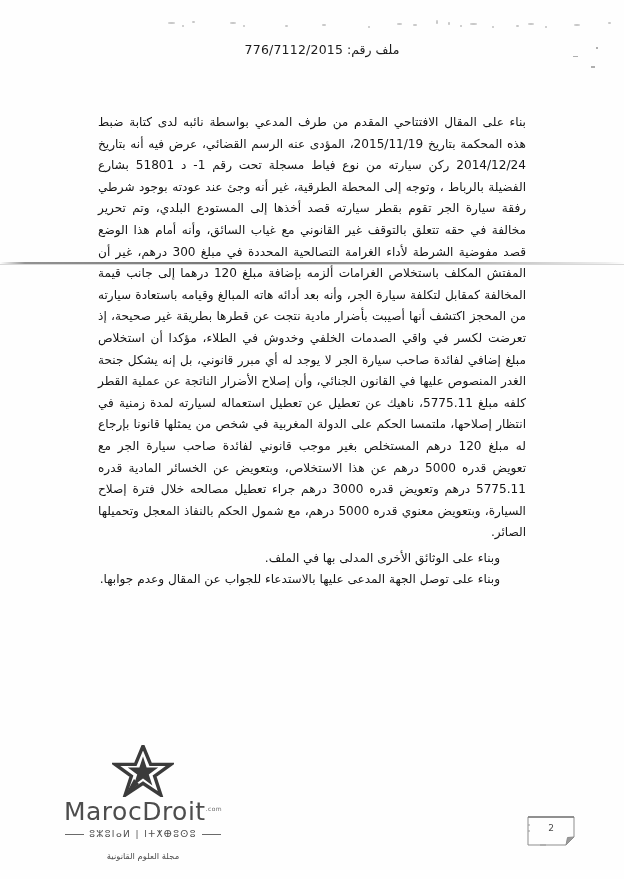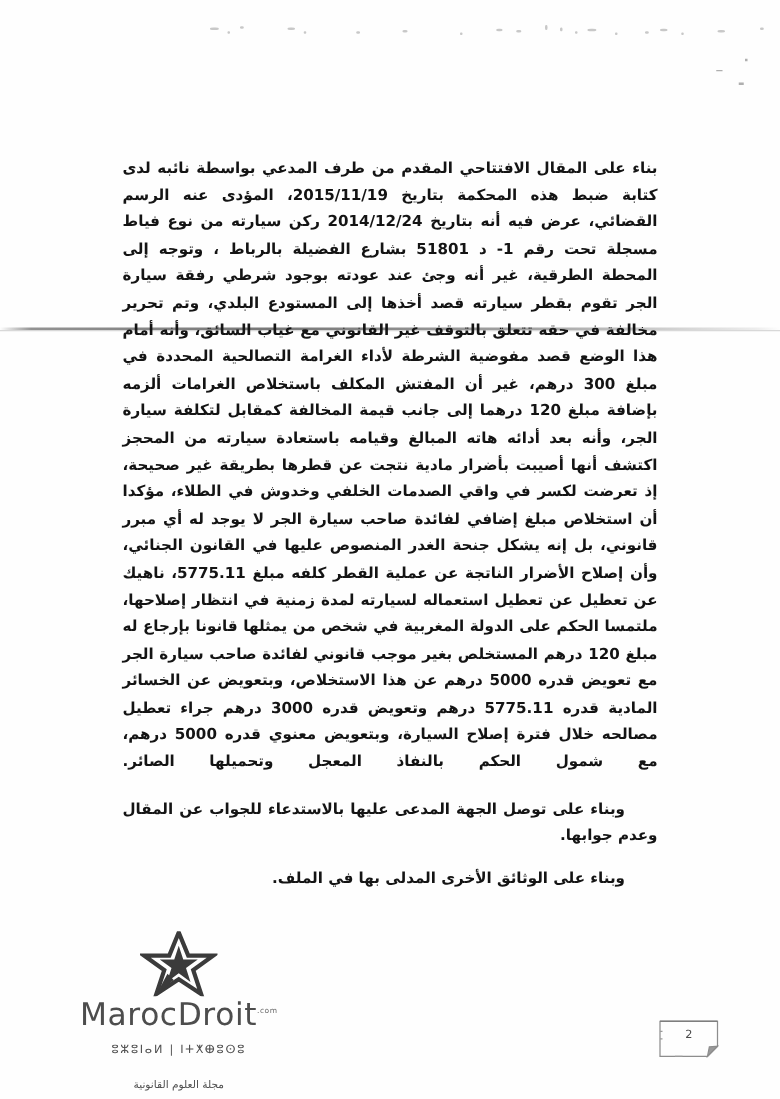--- a/index.html
+++ b/index.html
@@ -104,24 +104,23 @@
     right: 98px;
     width: 428px;
     font-size: 12.1px;
     line-height: 21.6px;
     text-align: justify;
     text-align-last: right;
     color: #141414;
   }
 
   .para {
-    margin: 12px 0 0 0;
+    margin: 0 0 0 0;
     text-align: justify;
     text-align-last: right;
-    font-weight: bold;
   }
   .para.just-both { text-align: justify; text-align-last: justify; }
   .para.indent { text-indent: 26px; }
   .para.tight { text-align-last: right; }
 
   .spacer-sm { height: 4px; }
 
   
   .logo {
     position: absolute;
@@ -149,21 +148,20 @@
     letter-spacing: .4px;
     color: #6a6a6a;
   }
   .logo-rule {
     margin: 5px auto 2px auto;
     width: 156px;
     display: flex;
     align-items: center;
     gap: 5px;
     direction: ltr;
-    flex-direction: column;
   }
   .logo-rule .bar {
     flex: 1 1 auto;
     height: 1px;
     background: #6a6a6a;
   }
   .logo-tifinagh {
     font-size: 9px;
     letter-spacing: 1.4px;
     color: #4f4f4f;
@@ -223,29 +221,33 @@
     <i style="left:574px;top:24px;width:6px;height:2px;"></i>
     <i style="left:608px;top:22px;width:3px;height:2px;"></i>
   </div>
 
   <div class="header-specks">
     <i style="left:7px;top:16px;width:5px;height:1px;"></i>
     <i style="left:30px;top:7px;width:2px;height:2px;"></i>
     <i style="left:25px;top:26px;width:4px;height:2px;"></i>
   </div>
 
+  <div class="file-ref">
+    <span>ملف رقم:</span>
+    <span class="ref-num">776/7112/2015</span>
+  </div>
 
 
   <div id="scan-streak"></div>
 
   <div class="body-block">
     <p class="para just-both">بناء على المقال الافتتاحي المقدم من طرف المدعي بواسطة نائبه لدى كتابة ضبط هذه المحكمة بتاريخ 2015/11/19، المؤدى عنه الرسم القضائي، عرض فيه أنه بتاريخ 2014/12/24 ركن سيارته من نوع فياط مسجلة تحت رقم 1- د 51801 بشارع الفضيلة بالرباط ، وتوجه إلى المحطة الطرقية، غير أنه وجئ عند عودته بوجود شرطي رفقة سيارة الجر تقوم بقطر سيارته قصد أخذها إلى المستودع البلدي، وتم تحرير مخالفة في حقه تتعلق بالتوقف غير القانوني مع غياب السائق، وأنه أمام هذا الوضع قصد مفوضية الشرطة لأداء الغرامة التصالحية المحددة في مبلغ 300 درهم، غير أن المفتش المكلف باستخلاص الغرامات ألزمه بإضافة مبلغ 120 درهما إلى جانب قيمة المخالفة كمقابل لتكلفة سيارة الجر، وأنه بعد أدائه هاته المبالغ وقيامه باستعادة سيارته من المحجز اكتشف أنها أصيبت بأضرار مادية نتجت عن قطرها بطريقة غير صحيحة، إذ تعرضت لكسر في واقي الصدمات الخلفي وخدوش في الطلاء، مؤكدا أن استخلاص مبلغ إضافي لفائدة صاحب سيارة الجر لا يوجد له أي مبرر قانوني، بل إنه يشكل جنحة الغدر المنصوص عليها في القانون الجنائي، وأن إصلاح الأضرار الناتجة عن عملية القطر كلفه مبلغ 5775.11، ناهيك عن تعطيل عن تعطيل استعماله لسيارته لمدة زمنية في انتظار إصلاحها، ملتمسا الحكم على الدولة المغربية في شخص من يمثلها قانونا بإرجاع له مبلغ 120 درهم المستخلص بغير موجب قانوني لفائدة صاحب سيارة الجر مع تعويض قدره 5000 درهم عن هذا الاستخلاص، وبتعويض عن الخسائر المادية قدره 5775.11 درهم وتعويض قدره 3000 درهم جراء تعطيل مصالحه خلال فترة إصلاح السيارة، وبتعويض معنوي قدره 5000 درهم، مع شمول الحكم بالنفاذ المعجل وتحميلها الصائر.</p>
     <div class="spacer-sm"></div>
+    <p class="para indent tight">وبناء على الوثائق الأخرى المدلى بها في الملف.</p>
     <p class="para indent tight">وبناء على توصل الجهة المدعى عليها بالاستدعاء للجواب عن المقال وعدم جوابها.</p>
-    <p class="para indent tight">وبناء على الوثائق الأخرى المدلى بها في الملف.</p>
   </div>
 
   <div class="logo">
     <div class="logo-star">
       <svg width="62" height="52" viewBox="0 0 62 52" aria-hidden="true">
         <path d="M31 1 L38.6 19.4 L58.8 19.4 L42.6 31.1 L48.9 50.2 L31 38.4 L13.1 50.2 L19.4 31.1 L3.2 19.4 L23.4 19.4 Z" fill="none" stroke="#3b3b3b" stroke-width="3.4" stroke-linejoin="miter"></path>
         <path d="M31 11.5 L34.6 22.6 L46.2 22.6 L36.8 29.4 L40.4 40.5 L31 33.6 L21.6 40.5 L25.2 29.4 L15.8 22.6 L27.4 22.6 Z" fill="#3b3b3b"></path>
         <path d="M22 34 L13 50.5 L27 39 Z" fill="#3b3b3b"></path>
       </svg>
     </div>

